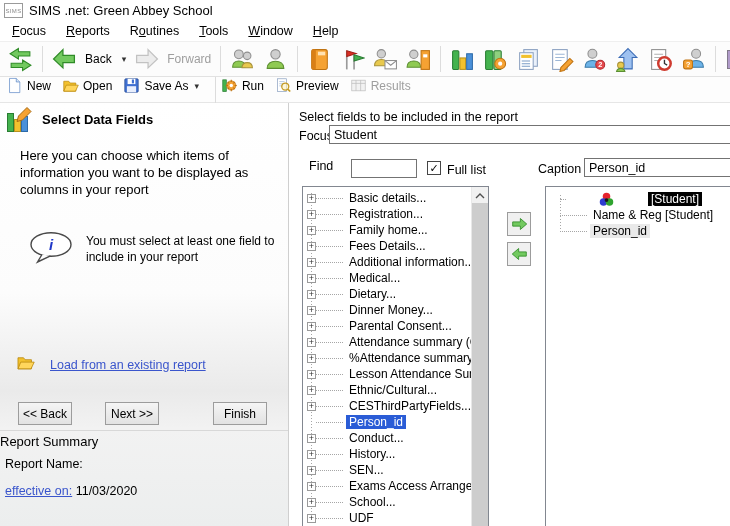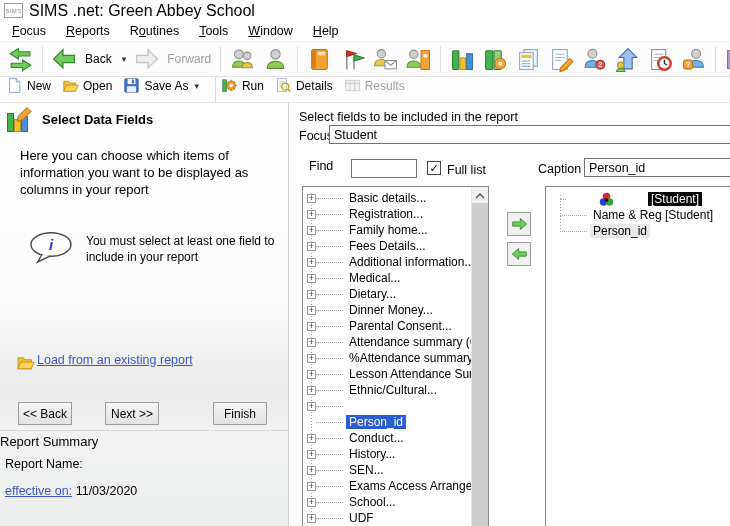--- a/index.html
+++ b/index.html
@@ -3,21 +3,21 @@
 <meta charset="utf-8">
 <style>
   *{box-sizing:border-box;margin:0;padding:0}
   html,body{width:730px;height:526px;overflow:hidden}
   body{font-family:"Liberation Sans","DejaVu Sans",sans-serif;font-size:12px;color:#000;background:#fff}
   .app{width:730px;height:526px;display:flex;flex-direction:column;background:#fff}
 
   
   .titlebar{height:21px;display:flex;align-items:center;gap:6px;padding-left:4px;background:#fff}
   .sims-badge{width:19px;height:15px;border:1px solid #9a9a9a;font-size:6px;color:#8a8a8a;display:flex;align-items:center;justify-content:center;letter-spacing:.3px}
-  .title-text{font-size:16px}
+  .title-text{font-size:13px}
 
   
   .menubar{height:20px;display:flex;align-items:center;background:#fff;padding-left:2px}
   .menu-item{padding:2px 10px;cursor:default;font-size:12.5px}
   .menu-item u{text-decoration:underline}
 
   
   .toolbar1{height:36px;display:flex;align-items:center;background:#fcfcfc;border-top:1px solid #efefef;border-bottom:1px solid #e2e2e2;padding:0 4px}
   .tb-sep{width:1px;height:26px;background:#dcdcdc;margin:0 5px;flex:0 0 auto}
   .tb-btn{display:flex;align-items:center;gap:8px;padding:2px 4px;cursor:default}
@@ -37,21 +37,21 @@
   .right-panel{position:relative;flex:1;background:#fff}
 
   
   .lp-header{position:absolute;left:6px;top:3px;display:flex;align-items:center;gap:9px}
   .icon26{width:27px;height:27px;display:inline-block}
   .lp-title{font-weight:bold;font-size:13px}
   .lp-desc{position:absolute;left:20px;top:44px;width:258px;line-height:17px;font-size:13px}
   .lp-info{position:absolute;left:28px;top:128px;display:flex;gap:12px;align-items:flex-start}
   .infoicon{width:46px;height:33px;flex:0 0 auto}
   .lp-hint{width:220px;line-height:16px;font-size:12px;padding-top:2px}
-  .lp-load{position:absolute;left:14px;top:250px;display:flex;align-items:flex-start;}
+  .lp-load{position:absolute;left:14px;top:250px;display:flex;align-items:flex-end;gap:13px}
   .icon20{width:23px;height:19px;display:inline-block}
   .link{text-decoration:underline;cursor:pointer;font-size:12.5px}
   .wiz-btn{position:absolute;width:54px;height:23px;background:linear-gradient(#f5f5f5,#e2e2e2);
     border:1px solid #9c9c9c;font-family:inherit;font-size:12px;color:#000;cursor:default}
   .btn-back{left:18px;top:299px}
   .btn-next{left:105px;top:299px}
   .btn-finish{left:213px;top:299px}
   .summary-sep{position:absolute;left:0;right:0;top:327px;border-top:1px solid #d8d8d8}
   .sum-title{position:absolute;left:0;top:331px;font-weight:normal;font-size:13px}
   .sum-name{position:absolute;left:5px;top:354px;font-size:12.5px}
@@ -277,21 +277,21 @@
       </span>
       <span class="ft-item">
         <span class="icon17">
           <svg viewBox="0 0 24 24">
             <rect x="3.5" y="2.5" width="12.5" height="18" fill="#fff" stroke="#8aa0c0"></rect>
             <path d="M6 6.5h7.5M6 9.5h7.5M6 12.5h5" stroke="#9db7d6"></path>
             <circle cx="14.5" cy="13.5" r="5" fill="rgba(255,240,180,0.55)" stroke="#c49a22" stroke-width="1.8"></circle>
             <path d="M18 17l3.5 3.5" stroke="#c49a22" stroke-width="2.4"></path>
           </svg>
         </span>
-        <span>Details</span>
+        <span>Preview</span>
       </span>
       <span class="ft-item dim">
         <span class="icon17">
           <svg viewBox="0 0 24 24">
             <rect x="2.5" y="4.5" width="19" height="15" fill="#f2f2f2" stroke="#bdbdbd"></rect>
             <path d="M2.5 9h19M8.5 4.5v15M15 4.5v15" stroke="#bdbdbd"></path>
           </svg>
         </span>
         <span>Results</span>
       </span>
@@ -421,20 +421,21 @@
               <span class="lbl">Lesson Attendance Summa</span>
             </div>
             <div class="tree-row">
               <span class="plusbox">+</span>
               <span class="leader"></span>
               <span class="lbl">Ethnic/Cultural...</span>
             </div>
             <div class="tree-row">
               <span class="plusbox">+</span>
               <span class="leader"></span>
+              <span class="lbl">CESThirdPartyFields...</span>
             </div>
             <div class="tree-row">
               <span class="plusspacer"></span>
               <span class="leader"></span>
               <span class="lbl" style="background: rgb(42, 92, 214); color: rgb(255, 255, 255);">Person_id</span>
             </div>
             <div class="tree-row">
               <span class="plusbox">+</span>
               <span class="leader"></span>
               <span class="lbl">Conduct...</span>

